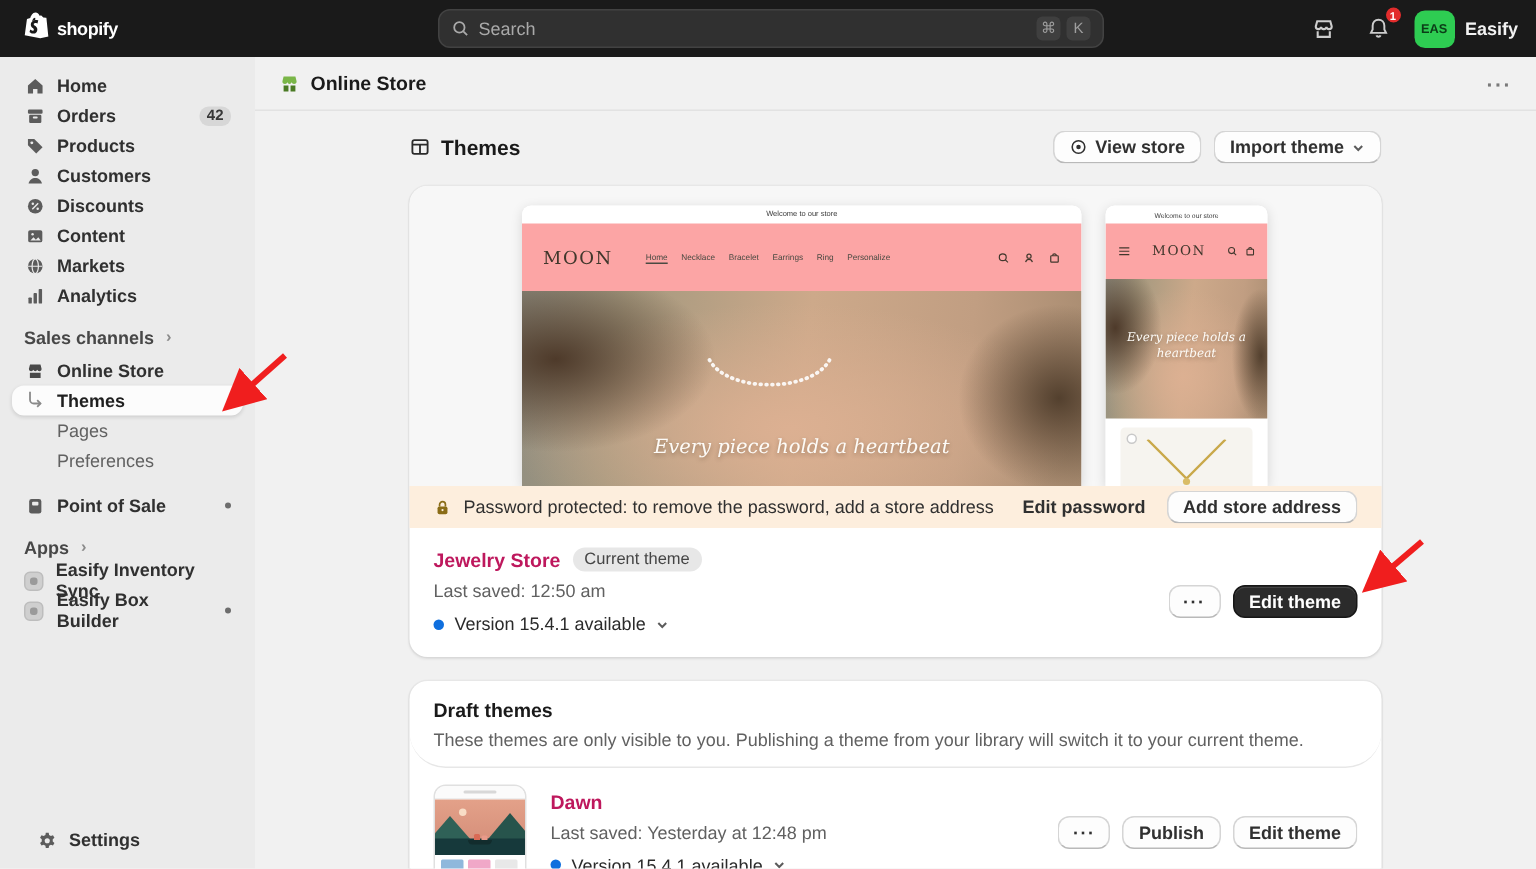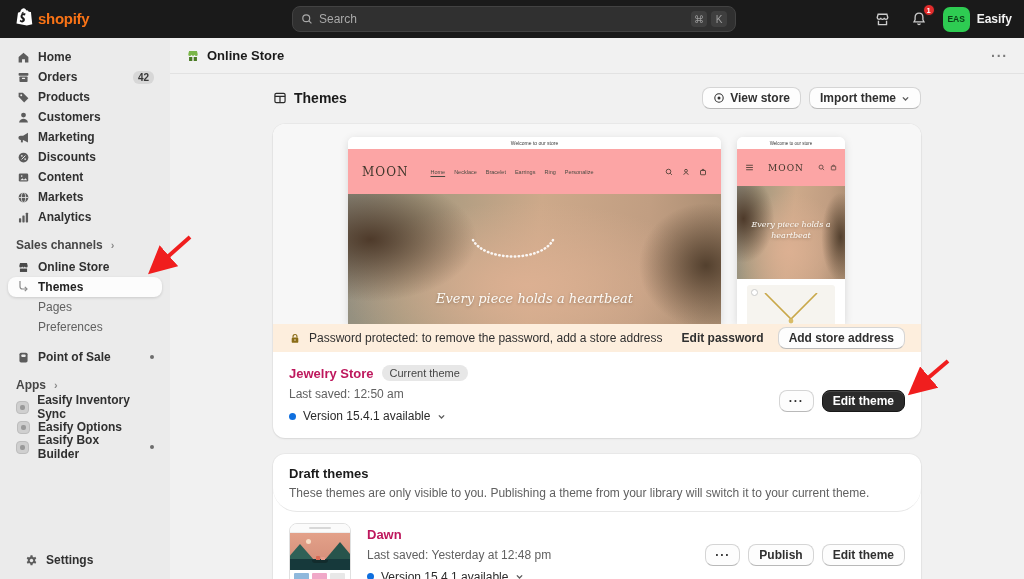--- a/index.html
+++ b/index.html
@@ -3,21 +3,21 @@
 <meta charset="utf-8">
 <style>
   * { margin:0; padding:0; box-sizing:border-box; }
   html,body { width:1024px; height:579px; overflow:hidden; }
   body { font-family:"Liberation Sans","DejaVu Sans",sans-serif; background:#f1f1f1; position:relative; }
   svg { display:block; }
 
   
   .topbar { position:absolute; left:0; top:0; width:1024px; height:38px; background:#1a1a1a; z-index:30; }
   .brand { position:absolute; left:14px; top:8px; display:flex; align-items:center; gap:5px; }
-  .brand-word { color:#f97316; font-size:15px; font-weight:700; letter-spacing:-0.3px; }
+  .brand-word { color:#ffffff; font-size:12px; font-weight:700; letter-spacing:-0.3px; }
   .searchbox { position:absolute; left:292px; top:6px; width:444px; height:26px; background:#303030; border:1px solid #424242; border-radius:8px; display:flex; align-items:center; padding:0 8px; }
   .searchbox input { flex:1; background:transparent; border:none; outline:none; color:#e3e3e3; font-size:12px; margin-left:6px; font-family:inherit; }
   .searchbox input::placeholder { color:#a9a9a9; }
   .kbd { background:#3f3f3f; color:#9f9f9f; font-size:10px; border-radius:4px; min-width:16px; height:16px; display:flex; align-items:center; justify-content:center; margin-left:4px; padding:0 3px; }
   .top-right { position:absolute; right:12px; top:0; height:38px; display:flex; align-items:center; gap:12px; }
   .top-icon-btn { position:relative; width:24px; height:24px; display:flex; align-items:center; justify-content:center; border-radius:6px; }
   .notif-badge { position:absolute; top:-3px; right:-4px; background:#e22c2c; color:#fff; border-radius:7px; font-size:7.5px; font-weight:700; min-width:12px; height:12px; display:flex; align-items:center; justify-content:center; border:1.5px solid #1a1a1a; }
   .account { display:flex; align-items:center; gap:7px; }
   .avatar { width:27px; height:25px; background:#2ecc52; border-radius:7px; display:flex; align-items:center; justify-content:center; font-size:8.5px; font-weight:700; color:#0b3d17; }
   .account-name { color:#f2f2f2; font-size:12px; font-weight:600; }
@@ -207,29 +207,20 @@
     <span class="ic">
         <svg width="13" height="13" viewBox="0 0 16 16" fill="#5c5c5c">
           <circle cx="8" cy="5" r="3"></circle>
           <path d="M2.5 14c.6-3.1 3-4.6 5.5-4.6s4.9 1.5 5.5 4.6Z"></path>
         </svg>
       </span>
     <span>Customers</span>
   </div>
   <div class="sb-item">
     <span class="ic">
-        <svg width="13" height="13" viewBox="0 0 16 16" fill="#5c5c5c">
-          <path d="M13.5 2v12l-6-3H4.3a2.6 2.6 0 0 1 0-5.2h3.2Z"></path>
-          <path d="M4.8 11h2.4v3H4.8Z"></path>
-        </svg>
-      </span>
-    <span>Marketing</span>
-  </div>
-  <div class="sb-item">
-    <span class="ic">
         <svg width="13" height="13" viewBox="0 0 16 16">
           <circle cx="8" cy="8" r="6" fill="#5c5c5c"></circle>
           <path d="m5.6 10.4 4.8-4.8" stroke="#ebebeb" stroke-width="1.2"></path>
           <circle cx="6" cy="6" r="1" fill="#ebebeb"></circle>
           <circle cx="10" cy="10" r="1" fill="#ebebeb"></circle>
         </svg>
       </span>
     <span>Discounts</span>
   </div>
   <div class="sb-item">
@@ -305,26 +296,20 @@
 
   <div class="sb-section">
     <span>Apps</span>
     <span class="sb-chev">›</span>
   </div>
   <div class="sb-item">
     <span class="ic">
         <span class="app-ic"></span>
       </span>
     <span>Easify Inventory Sync</span>
-  </div>
-  <div class="sb-item">
-    <span class="ic">
-        <span class="app-ic"></span>
-      </span>
-    <span>Easify Options</span>
   </div>
   <div class="sb-item">
     <span class="ic">
         <span class="app-ic"></span>
       </span>
     <span>Easify Box Builder</span>
     <span class="sb-dot"></span>
   </div>
 
   <div class="sb-item sb-settings">

